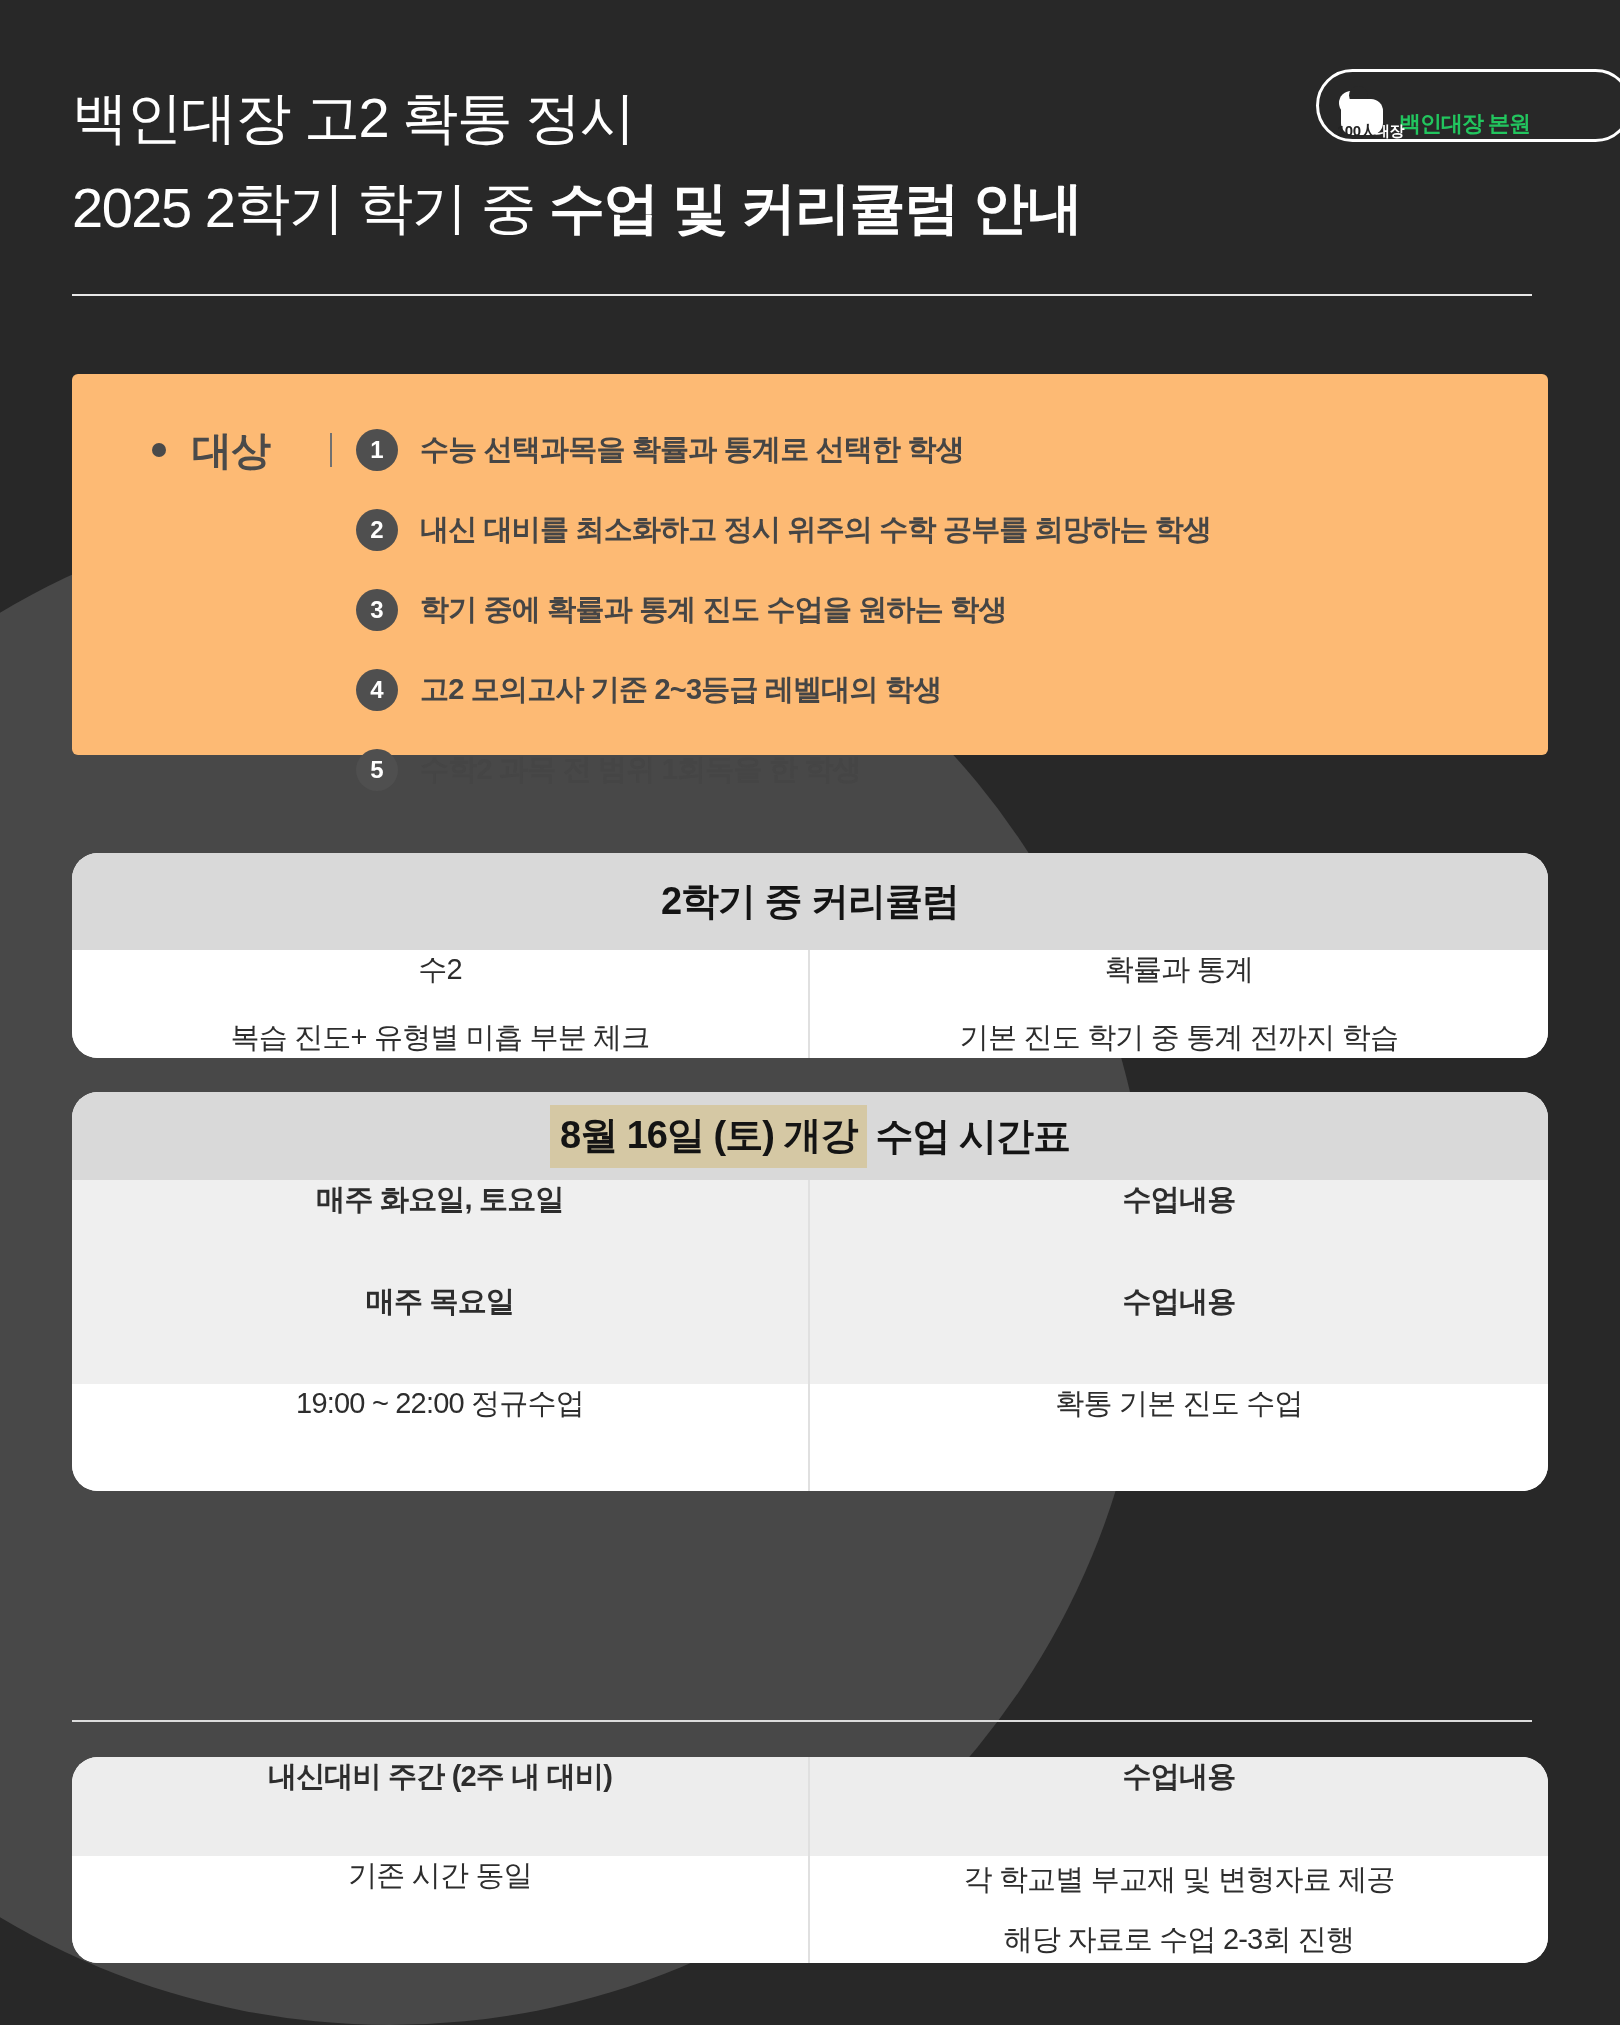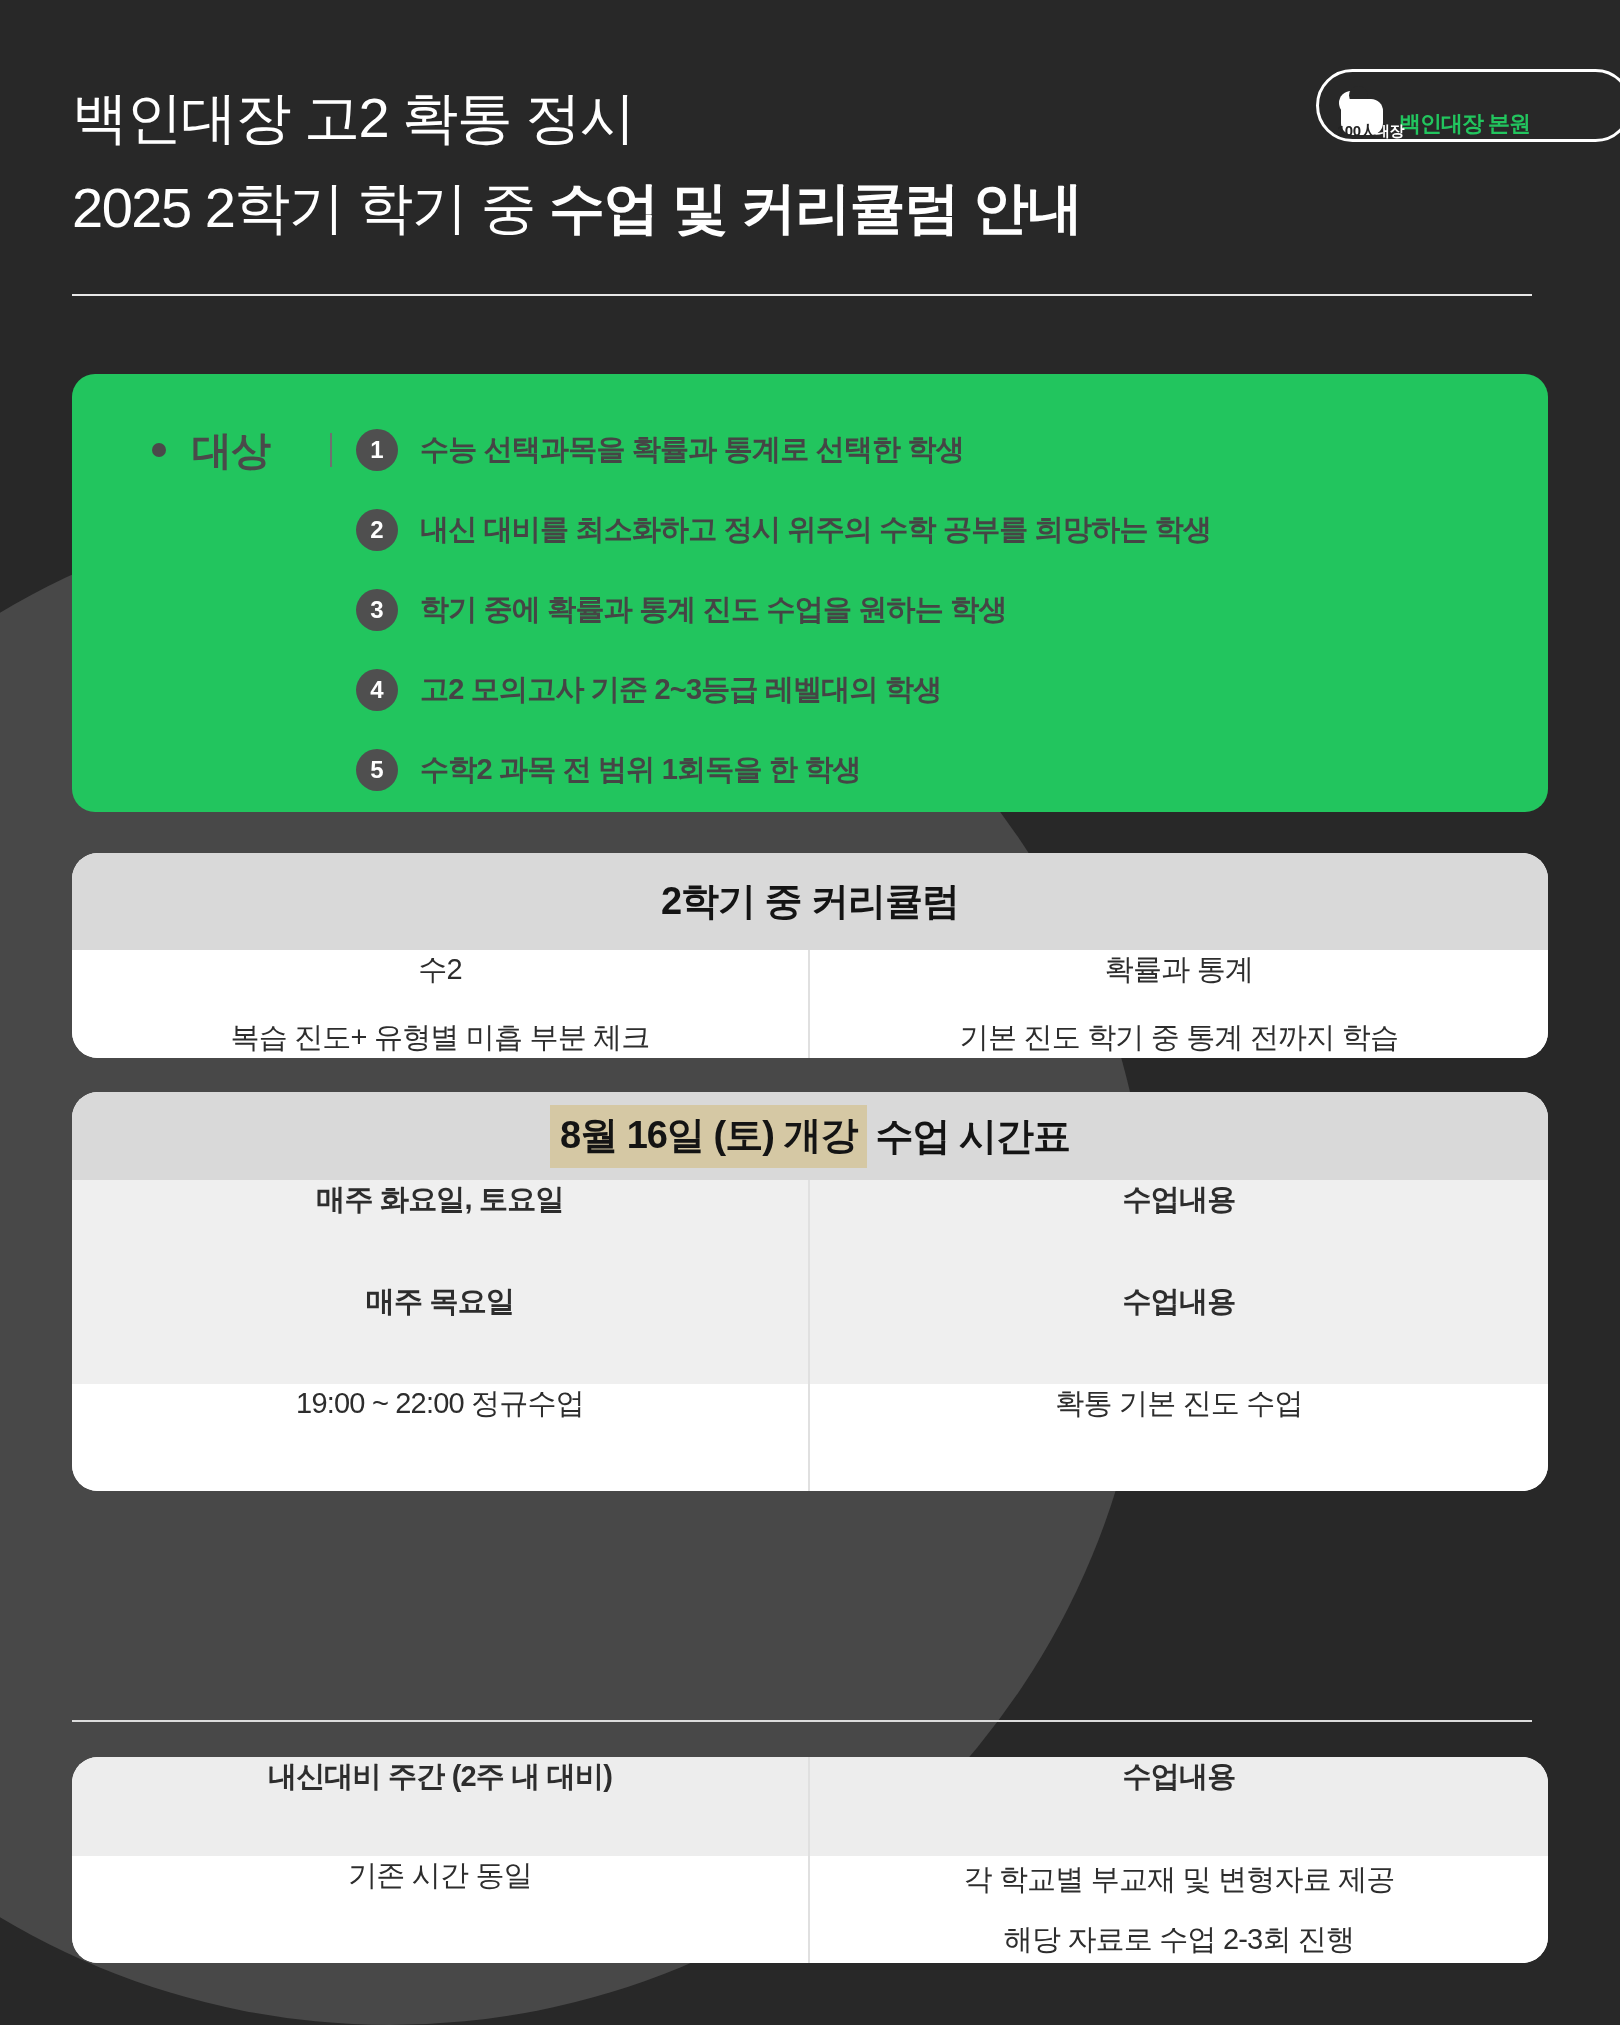--- a/index.html
+++ b/index.html
@@ -32,22 +32,22 @@
   .badge-icon .body { position:absolute; left:2px; top:6px; width:42px; height:36px; background:#ffffff; border-radius:8px 12px 12px 12px; }
   .badge-icon .curl { position:absolute; left:0px; top:-2px; width:24px; height:24px; background:#ffffff; border-radius:50%; }
   .badge-icon .curl-cut { position:absolute; left:10px; top:-7px; width:19px; height:19px; background:#282828; border-radius:50%; }
   .badge-icon .icon-label { position:absolute; left:-2px; bottom:-2px; white-space:nowrap; font-size:15px; font-weight:700; letter-spacing:-0.5px; }
   .badge-icon .icon-label .dark { color:#232323; }
   .badge-icon .icon-label .light { color:#ffffff; }
   .badge-label { font-size:22px; font-weight:700; color:#22c55e; letter-spacing:-1px; white-space:nowrap; }
 
   
   .audience-card {
-    position:absolute; left:72px; top:374px; width:1476px; height:438px;
-    background:#22c55e; border-radius:23px;
+    position:absolute; left:72px; top:374px; width:1476px; height:381px;
+    background:#fdba74; border-radius:6px;
   }
   .audience-head { position:absolute; left:80px; top:36px; height:80px; display:flex; align-items:center; }
   .bullet-dot { width:14px; height:14px; border-radius:50%; background:#4a4a4a; margin-right:26px; }
   .audience-label { font-size:40px; font-weight:600; color:#4a4a4a; letter-spacing:-1px; }
   .audience-bar { width:2px; height:34px; background:#707070; margin-left:60px; }
   .audience-items { position:absolute; left:284px; top:36px; }
   .audience-item { height:80px; display:flex; align-items:center; gap:22px; }
   .num-circle {
     width:42px; height:42px; border-radius:50%; background:#4f4f4f;
     color:#ffffff; font-size:24px; font-weight:700;

